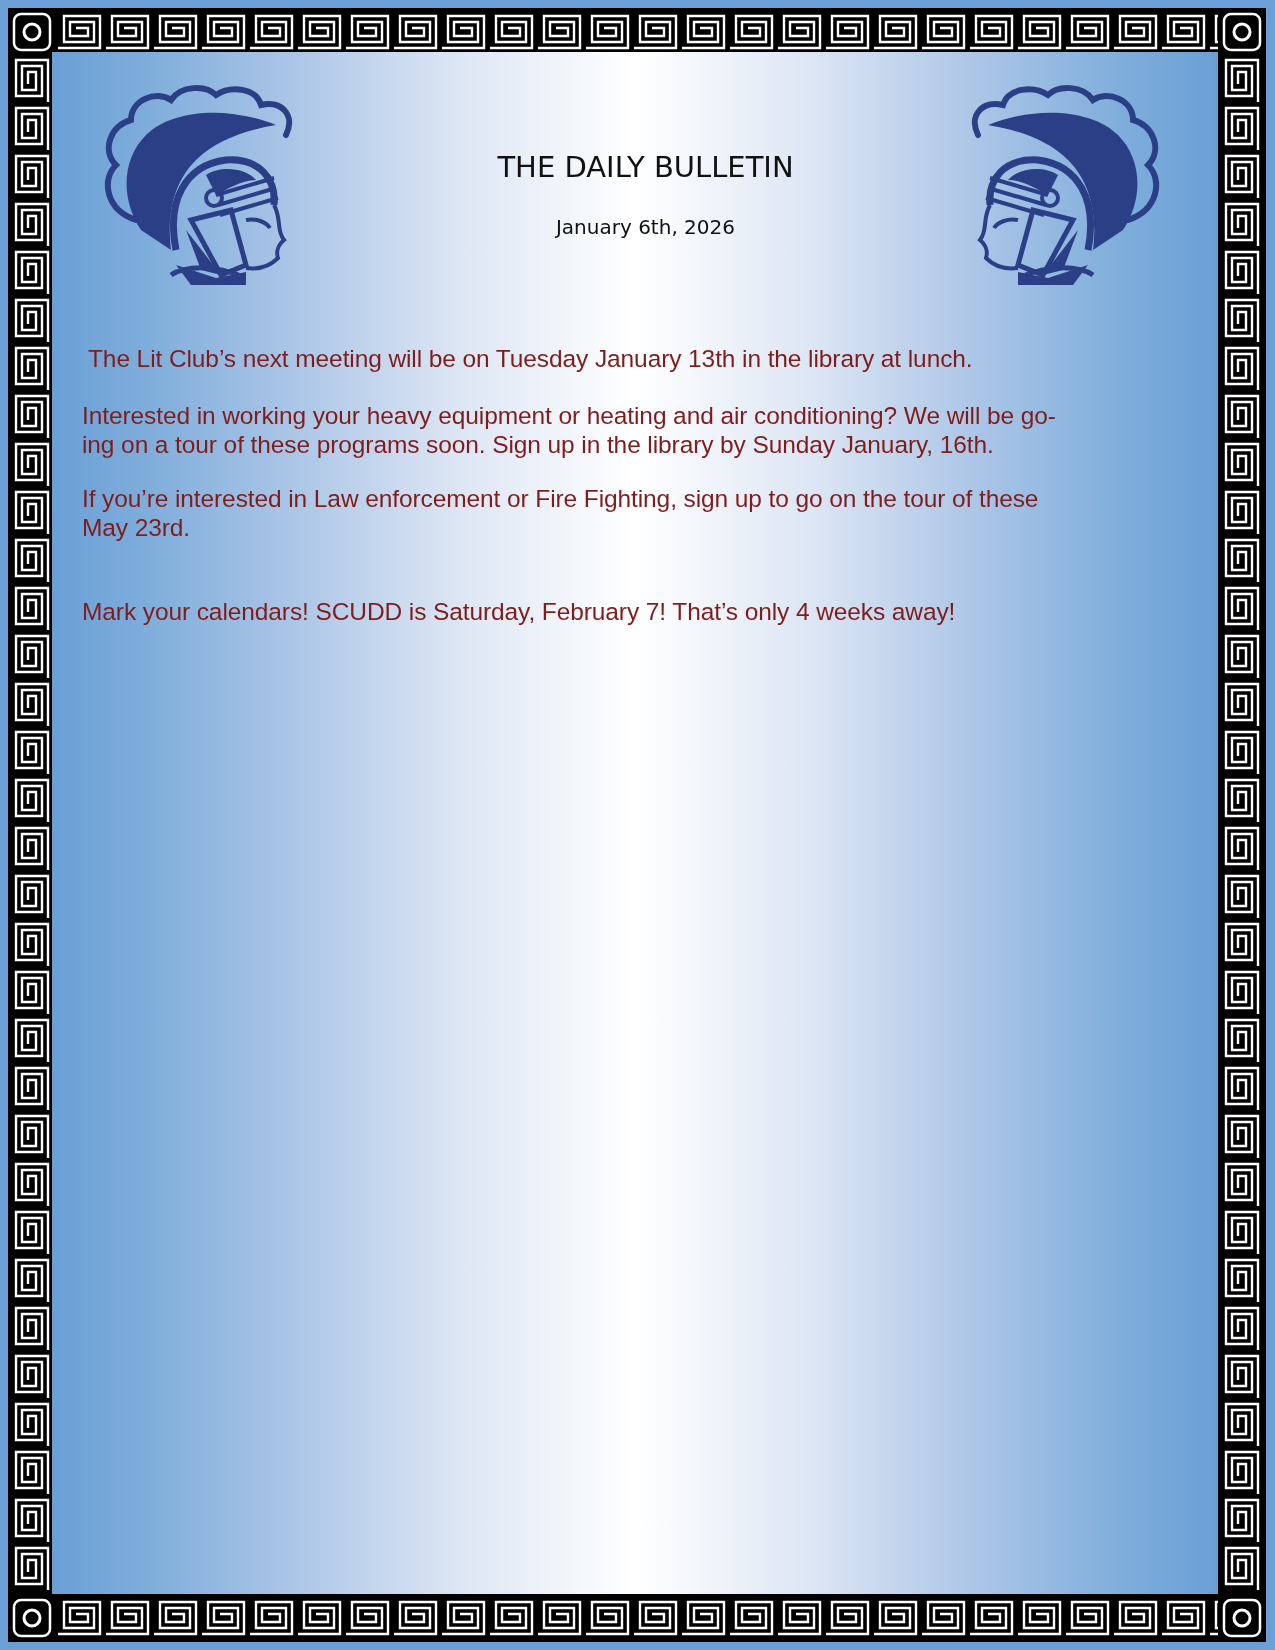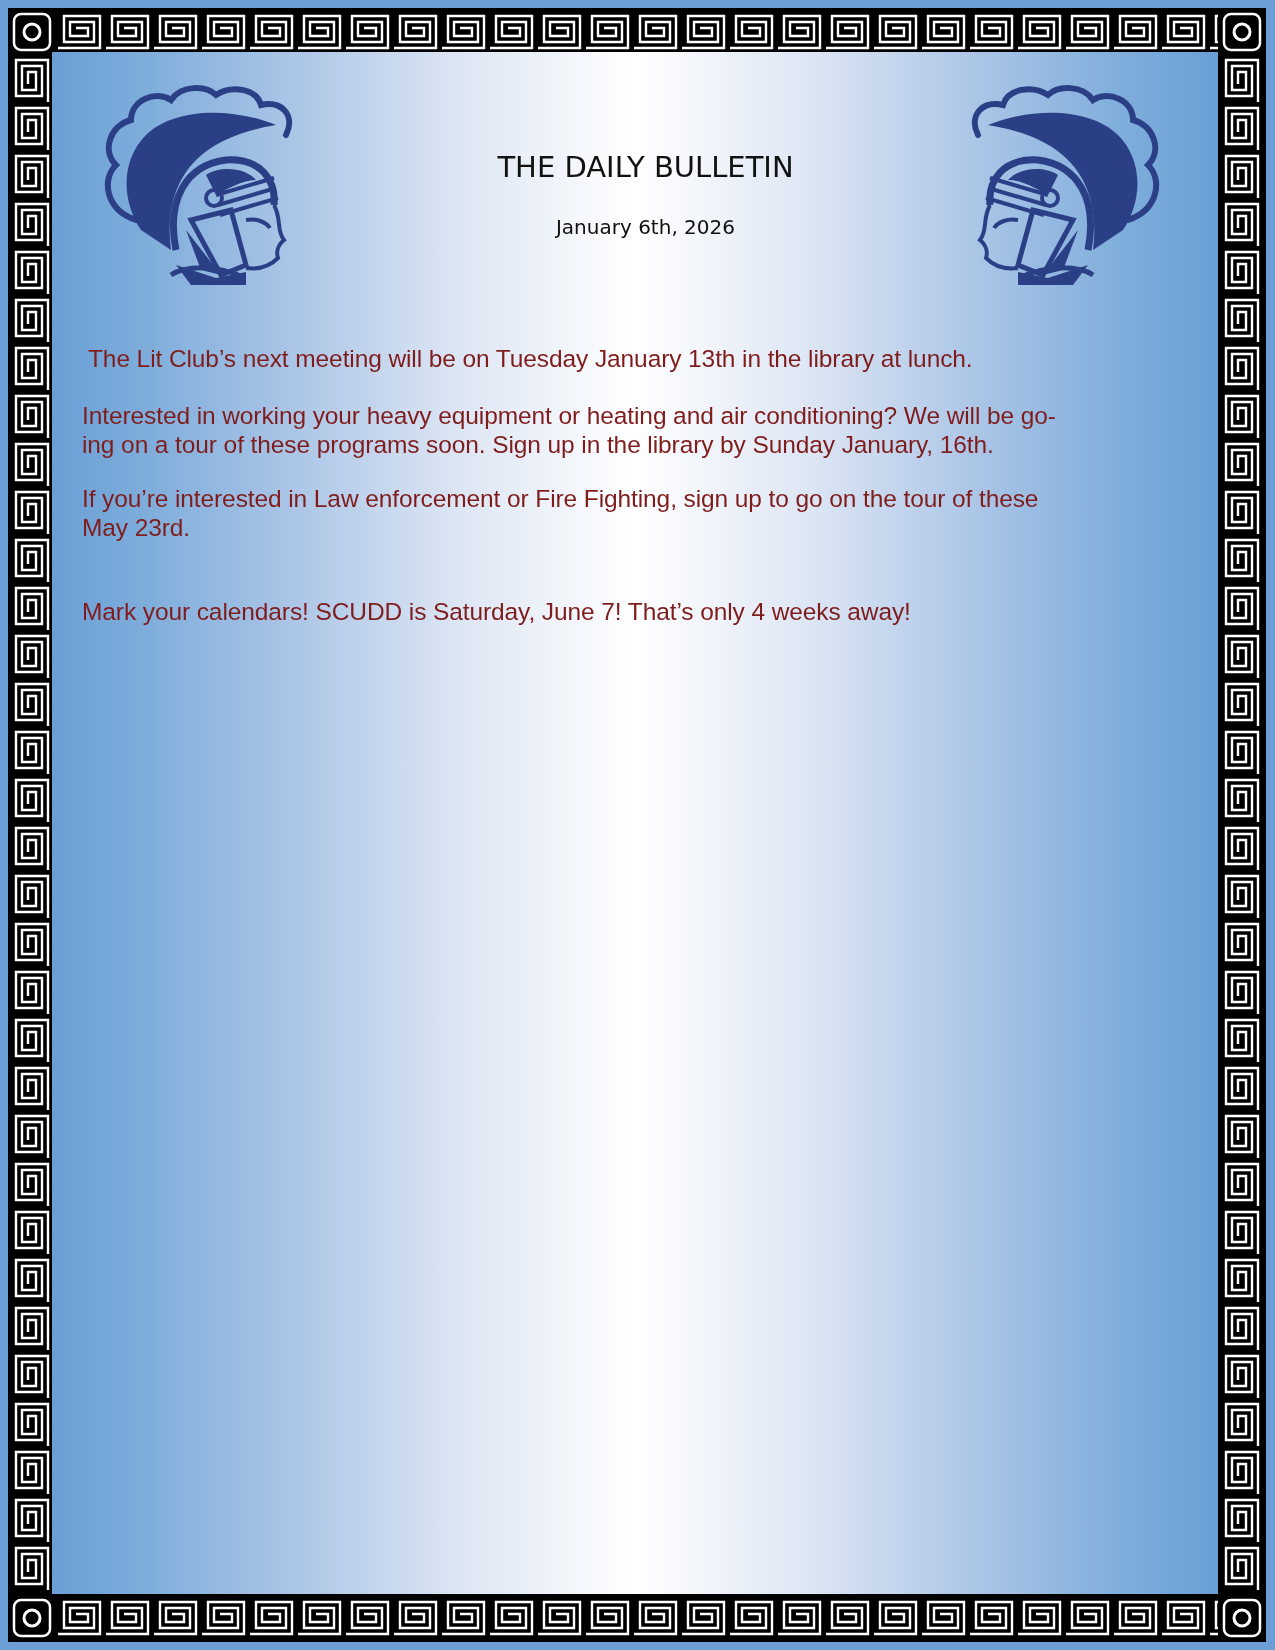--- a/index.html
+++ b/index.html
@@ -112,14 +112,14 @@
 </div>
 <div class="para p2">
   <div>Interested in working your heavy equipment or heating and air conditioning?  We will be go-</div>
   <div>ing on a tour of these programs soon.  Sign up in the library by Sunday January, 16th.</div>
 </div>
 <div class="para p3">
   <div>If you’re interested in Law enforcement or Fire Fighting, sign up to go on the tour of these</div>
   <div>May 23rd.</div>
 </div>
 <div class="para p4">
-  <div>Mark your calendars! SCUDD is Saturday, June 7! That’s only 4 weeks away!</div>
+  <div>Mark your calendars! SCUDD is Saturday, February 7! That’s only 4 weeks away!</div>
 </div>
 
 </body></html>

